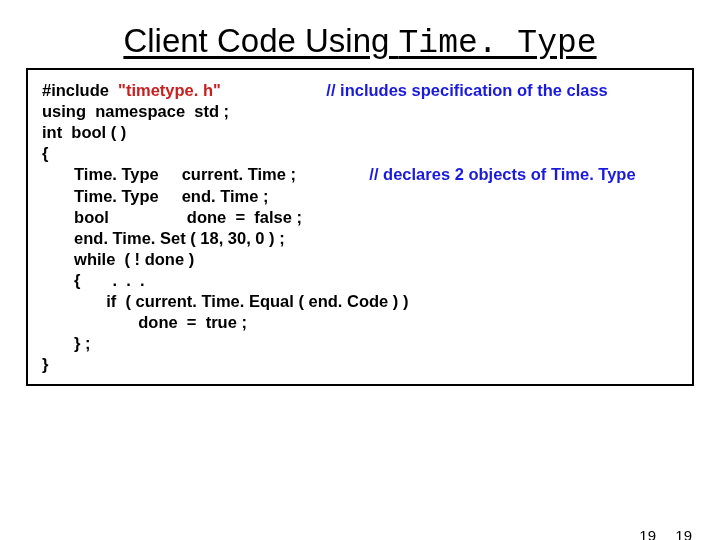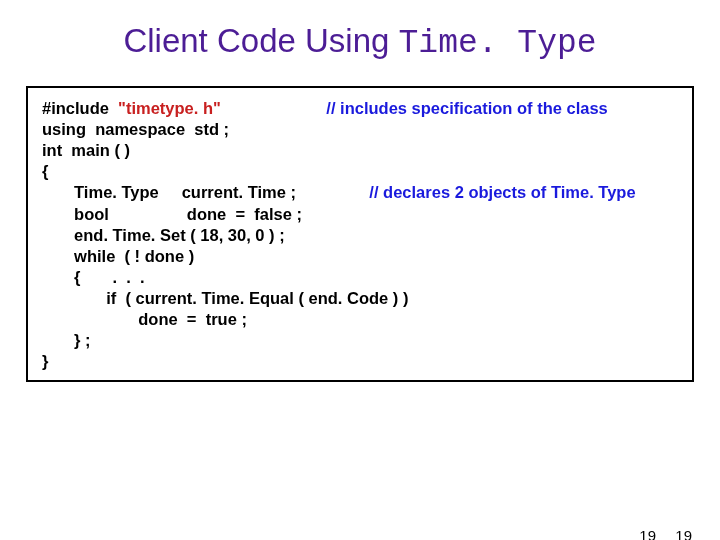--- a/index.html
+++ b/index.html
@@ -15,23 +15,24 @@
   .slide {
     position: relative;
     width: 720px;
     height: 540px;
     box-sizing: border-box;
   }
   .title {
     text-align: center;
     font-size: 33px;
     font-weight: 400;
-    color: #4c1d95;
+    color: #000000;
     margin-top: 22px;
-    margin-bottom: 24px;
+    margin-bottom: 6px;
+    text-decoration: underline;
     text-underline-offset: 4px;
   }
   .title .mono {
     font-family: "Courier New", Courier, monospace;
   }
   .code-box {
     border: 2px solid #000;
     margin: 0 26px;
     padding: 10px 14px 8px 14px;
     font-size: 16.5px;
@@ -67,23 +68,24 @@
 <div class="slide">
 
   <div class="title">
     <span>Client Code Using </span><span class="mono">Time. Type</span>
   </div>
 
   <div class="code-box">
 <pre><span>#include  </span><span class="red">"timetype. h"</span><span class="blue">                       // includes specification of the class</span></pre>
 <pre>using  namespace  std ;</pre>
 <pre></pre>
-<pre>int  main ( )</pre>
+<pre>int  bool ( )</pre>
 <pre>{</pre>
 <pre><span>       Time. Type     current. Time ;                </span><span class="blue">// declares 2 objects of Time. Type</span></pre>
+<pre>       Time. Type     end. Time ;</pre>
 <pre>       bool                 done  =  false ;</pre>
 <pre></pre>
 <pre>       end. Time. Set ( 18, 30, 0 ) ;</pre>
 <pre>       while  ( ! done )</pre>
 <pre>       {       .  .  .</pre>
 <pre></pre>
 <pre>              if  ( current. Time. Equal ( end. Code ) )</pre>
 <pre>                     done  =  true ;</pre>
 <pre>       } ;</pre>
 <pre>}</pre>

